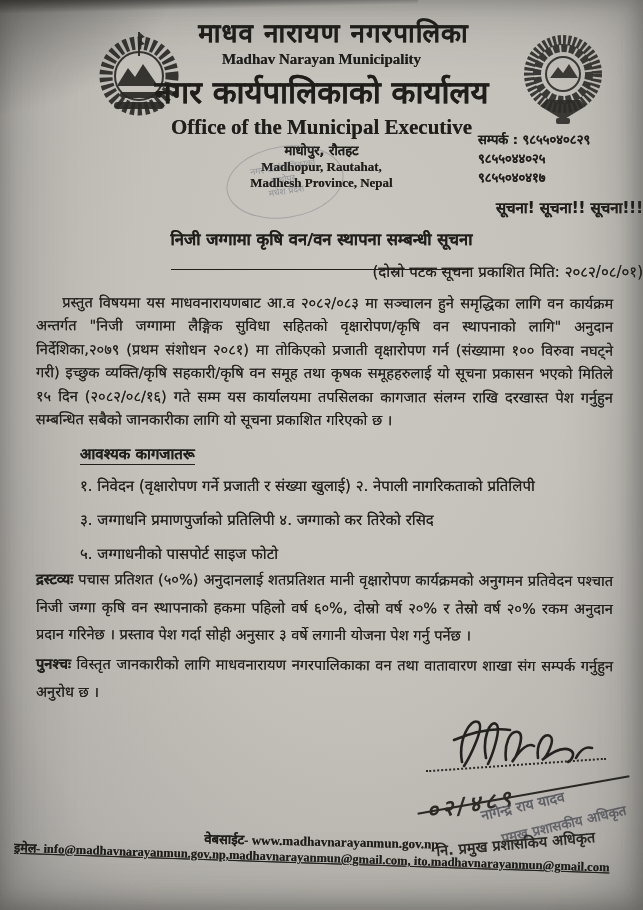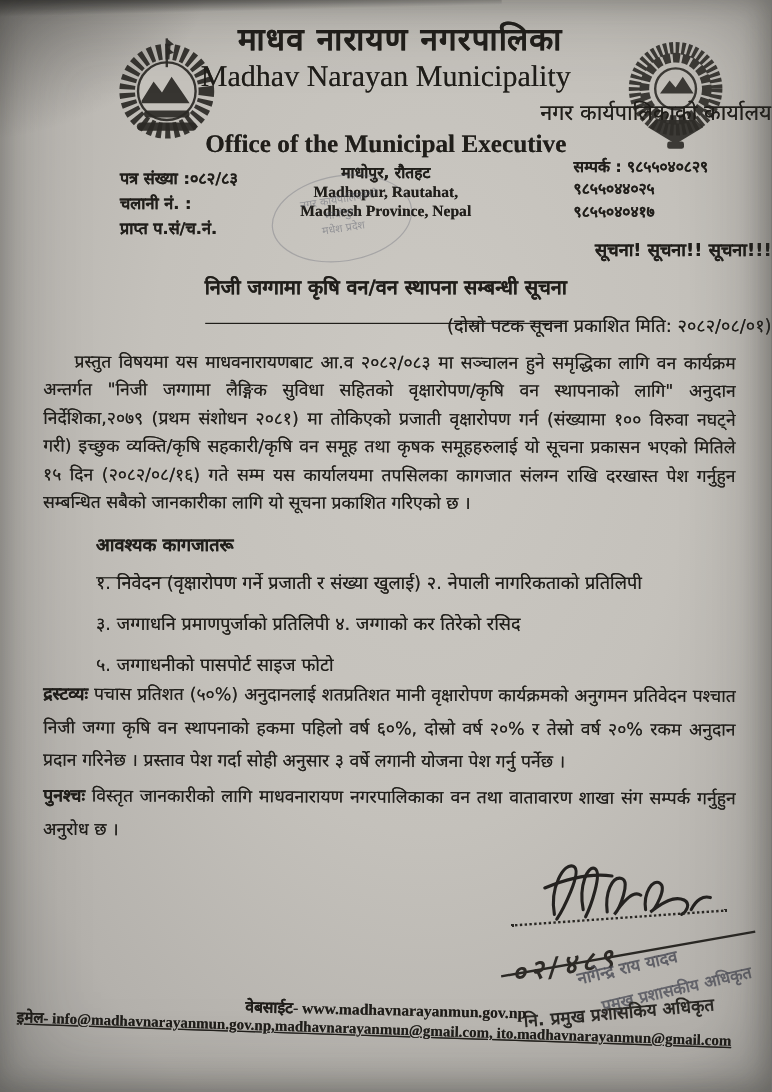--- a/index.html
+++ b/index.html
@@ -16,22 +16,22 @@
     background:linear-gradient(to bottom,#393836 10%,rgba(57,56,54,0) 95%);
     transform:rotate(-1.4deg);}
   .corner-shade{position:absolute;top:-30px;left:-40px;width:220px;height:150px;
     background:radial-gradient(ellipse at 0 0, rgba(40,39,37,.55), rgba(40,39,37,0) 70%);}
   .ink{color:#201e1a;text-shadow:0 0 .5px rgba(30,28,24,.75);}
   .serif{font-family:"Liberation Serif","DejaVu Serif",serif;}
   .bold{font-weight:bold;}
 
   .header{position:absolute;top:14px;left:0;width:643px;text-align:center;}
   .h-np1{font-size:26px;font-weight:bold;letter-spacing:1px;padding-left:24px;}
-  .h-en1{font-size:25px;font-weight:normal;margin-top:1px;}
-  .h-np2{font-size:18px;font-weight:normal;margin-top:2px;text-align:right;}
+  .h-en1{font-size:15px;font-weight:bold;margin-top:1px;}
+  .h-np2{font-size:31px;font-weight:bold;margin-top:2px;}
   .h-en2{font-size:21px;font-weight:bold;margin-top:3px;}
   .h-place-np{font-size:13px;font-weight:bold;margin-top:1px;}
   .h-place-en{font-size:13px;font-weight:bold;}
   .h-prov-np{font-size:11.5px;font-weight:bold;}
   .h-prov-en{font-size:13px;font-weight:bold;}
 
   .emblem{position:absolute;}
   .emblem.left{top:26px;left:96px;}
   .emblem.right{top:30px;left:520px;}
 
@@ -49,21 +49,21 @@
   .subject-wrap{position:absolute;top:227px;left:0;width:643px;text-align:center;}
   .subject{display:inline-block;font-size:16.5px;font-weight:bold;
     border-bottom:1.6px solid #201e1a;padding-bottom:19px;}
   .pubdate{position:absolute;top:261px;left:0;width:643px;text-align:right;font-size:15px;}
 
   .body-par{position:absolute;top:291px;left:36px;width:577px;
     font-size:14.6px;line-height:23.4px;text-align:justify;text-indent:26px;transform:rotate(.15deg);}
 
   .docs-head-wrap{position:absolute;top:443px;left:80px;}
   .docs-head{display:inline-block;font-size:15px;font-weight:bold;
-    border-bottom:1.4px solid #201e1a;padding-bottom:18px;}
+    border-bottom:1.4px solid #201e1a;padding-bottom:1px;}
   .doc-line{position:absolute;left:80px;font-size:15px;white-space:nowrap;}
   .doc-1{top:475px;}
   .doc-2{top:509px;}
   .doc-3{top:543px;}
 
   .note-par{position:absolute;top:566px;left:36px;width:577px;
     font-size:14.6px;line-height:27.5px;text-align:justify;transform:rotate(.2deg);}
   .ps-par{position:absolute;top:651px;left:36px;width:577px;
     font-size:14.6px;line-height:27.5px;text-align:justify;transform:rotate(.25deg);}
 
@@ -126,25 +126,20 @@
   <div class="header">
     <div class="h-np1 ink">माधव नारायण नगरपालिका</div>
     <div class="h-en1 ink serif">Madhav Narayan Municipality</div>
     <div class="h-np2 ink">नगर कार्यपालिकाको कार्यालय</div>
     <div class="h-en2 ink serif">Office of the Municipal Executive</div>
     <div class="h-place-np ink">माधोपुर, रौतहट</div>
     <div class="h-place-en ink serif">Madhopur, Rautahat,</div>
     <div class="h-prov-en ink serif">Madhesh Province, Nepal</div>
   </div>
 
-  <div class="meta-left ink">
-    <div>पत्र संख्या :०८२/८३</div>
-    <div>चलानी नं. :</div>
-    <div>प्राप्त प.सं/च.नं.</div>
-  </div>
 
   <div class="contact ink">
     <div>सम्पर्क : ९८५५०४०८२९</div>
     <div class="ph">९८५५०४४०२५</div>
     <div class="ph">९८५५०४०४१७</div>
   </div>
 
   <div class="stamp-faint">
     <div>नगर कार्यपालिकाको</div>
     <div>माधोपुर,</div>

